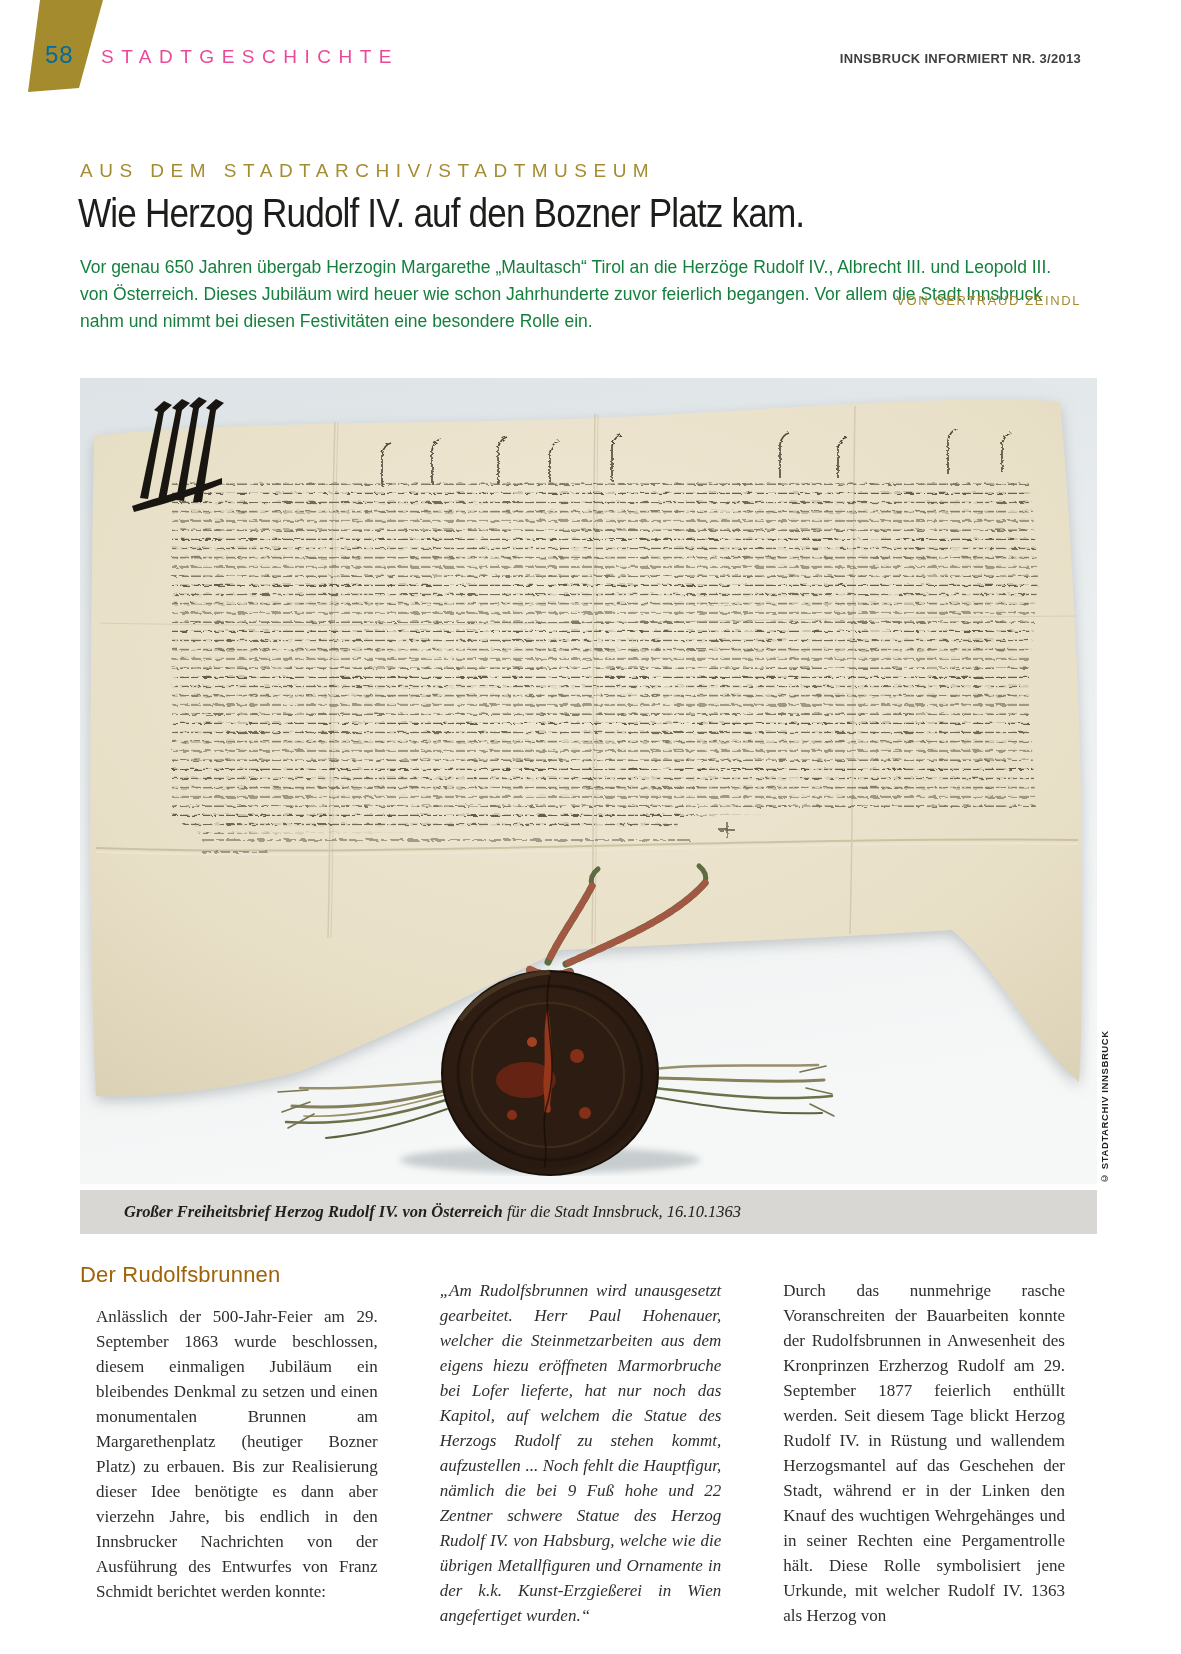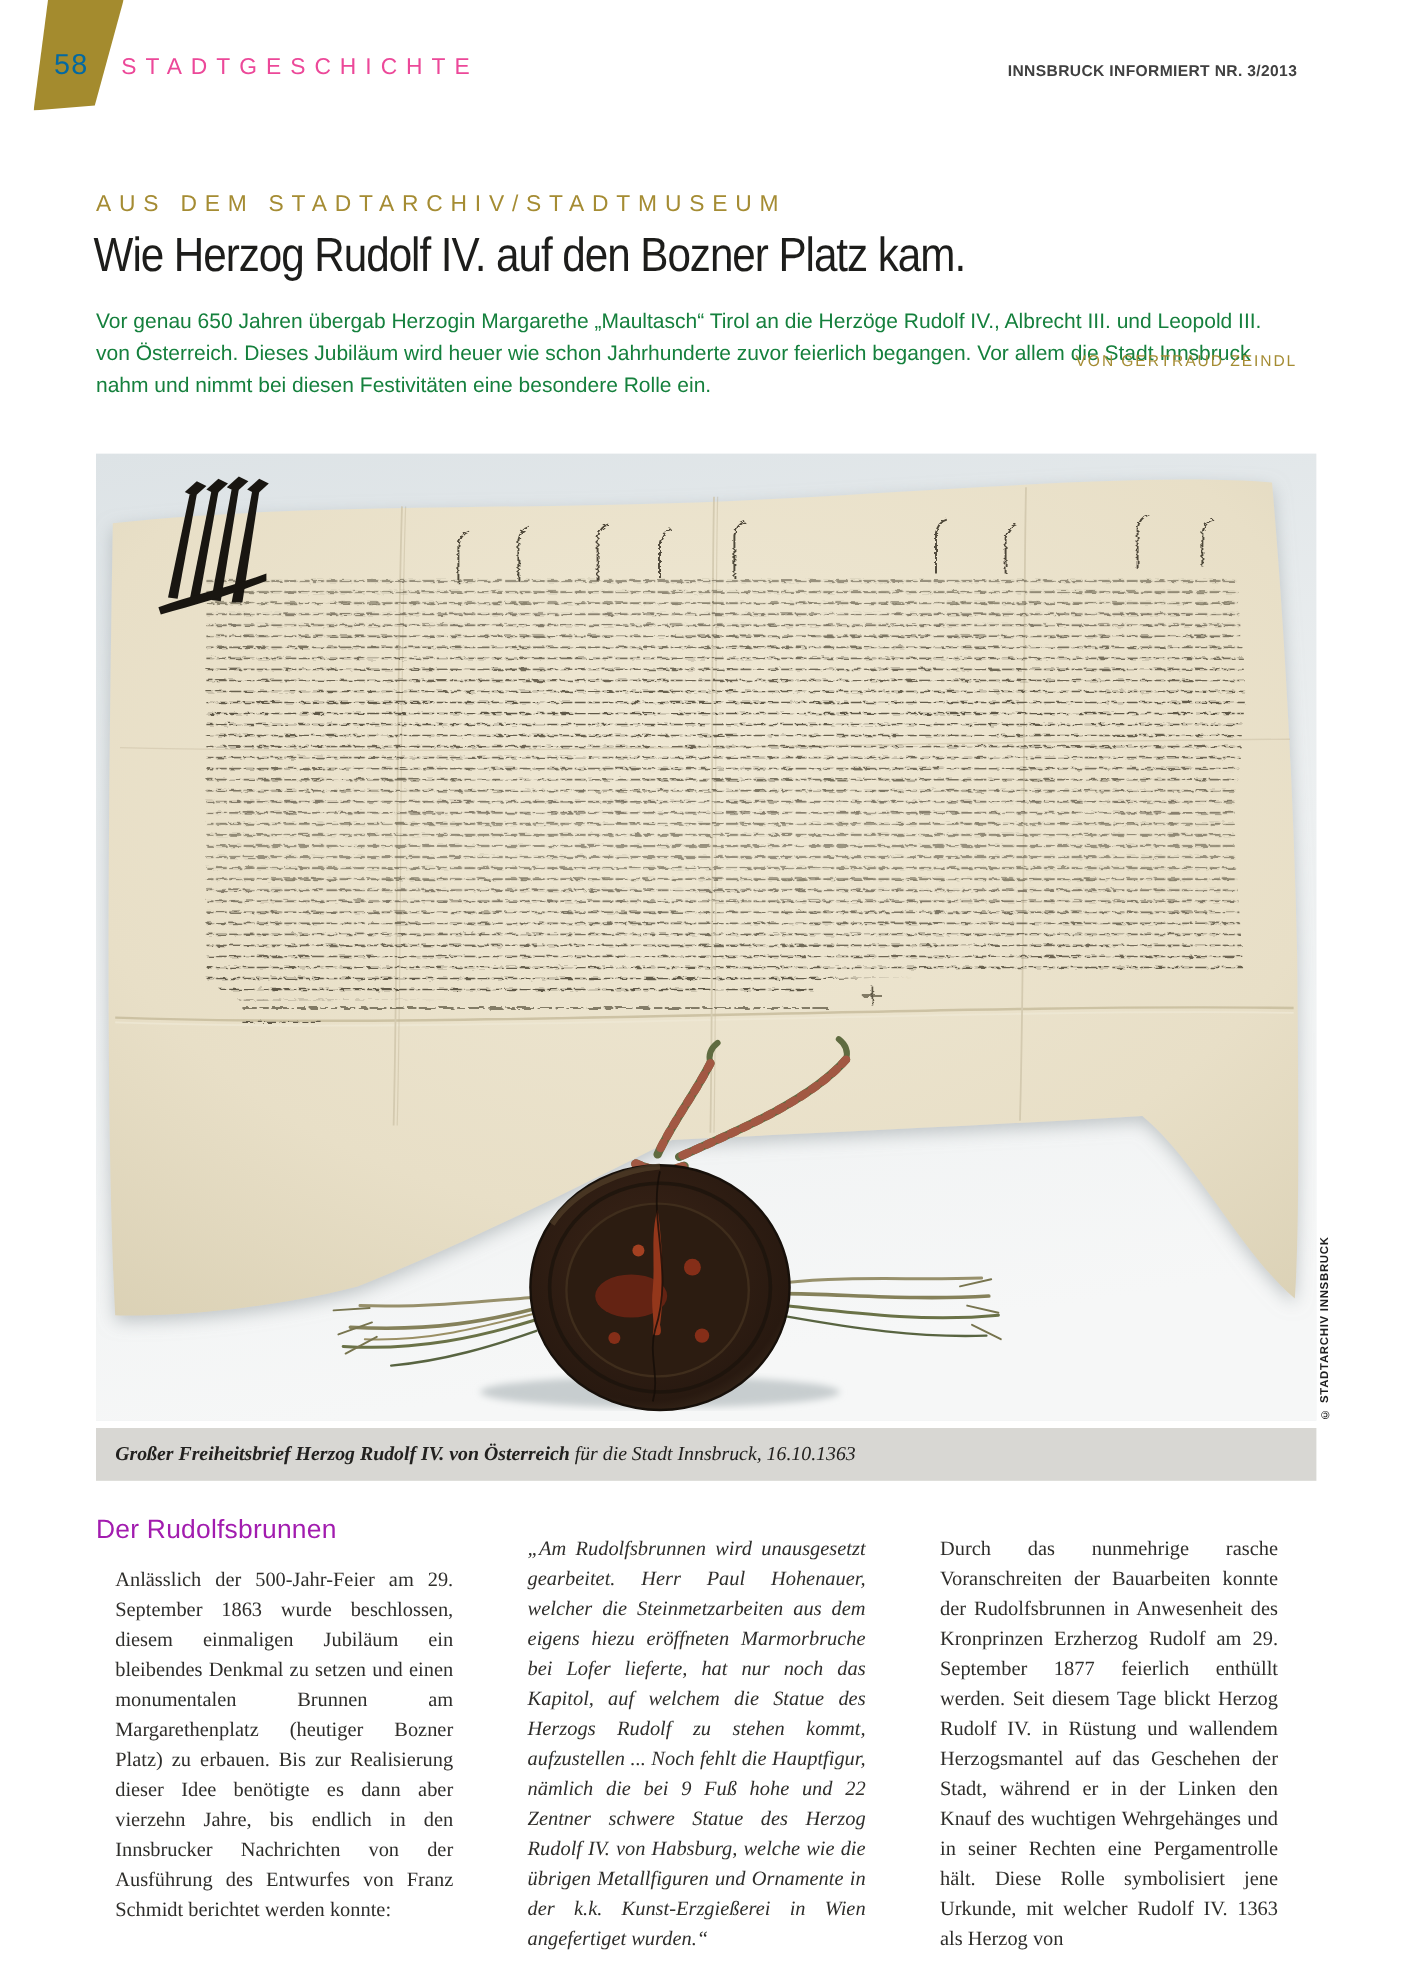--- a/index.html
+++ b/index.html
@@ -43,29 +43,29 @@
   .photo-credit{
     position:absolute;left:1099px;top:988px;width:14px;height:196px;
     writing-mode:vertical-rl;transform:rotate(180deg);
     font-size:9.5px;font-weight:bold;letter-spacing:.6px;color:#1e1e1e;white-space:nowrap;
   }
   .caption-bar{
     position:absolute;left:80px;top:1190px;width:1017px;height:44px;background:#d8d7d3;
     display:flex;align-items:center;box-sizing:border-box;padding-left:16px;
     font-family:"Liberation Serif",serif;font-style:italic;font-size:16.5px;color:#22211f;
   }
-  .caption-bold{font-weight:bold;}
+  .caption-bold{font-weight:bold;margin-left:28px;}
   .caption-regular{white-space:pre;}
   
   .columns{
     position:absolute;left:80px;top:1262px;width:1001px;
     display:grid;grid-template-columns:1fr 1fr 1fr;column-gap:30px;
   }
   .col-heading{
-    font-size:22px;color:#a21caf;font-weight:400;margin:0 0 1px 0;letter-spacing:.2px;
+    font-size:22px;color:#a16207;font-weight:400;margin:0 0 1px 0;letter-spacing:.2px;
   }
   .body-text{
     font-family:"Liberation Serif",serif;font-size:17px;line-height:25px;color:#2f2e2b;
     text-align:justify;margin:16px;hyphens:auto;
   }
   .quote{font-style:italic;}
 </style>
 </head>
 <body>
 

